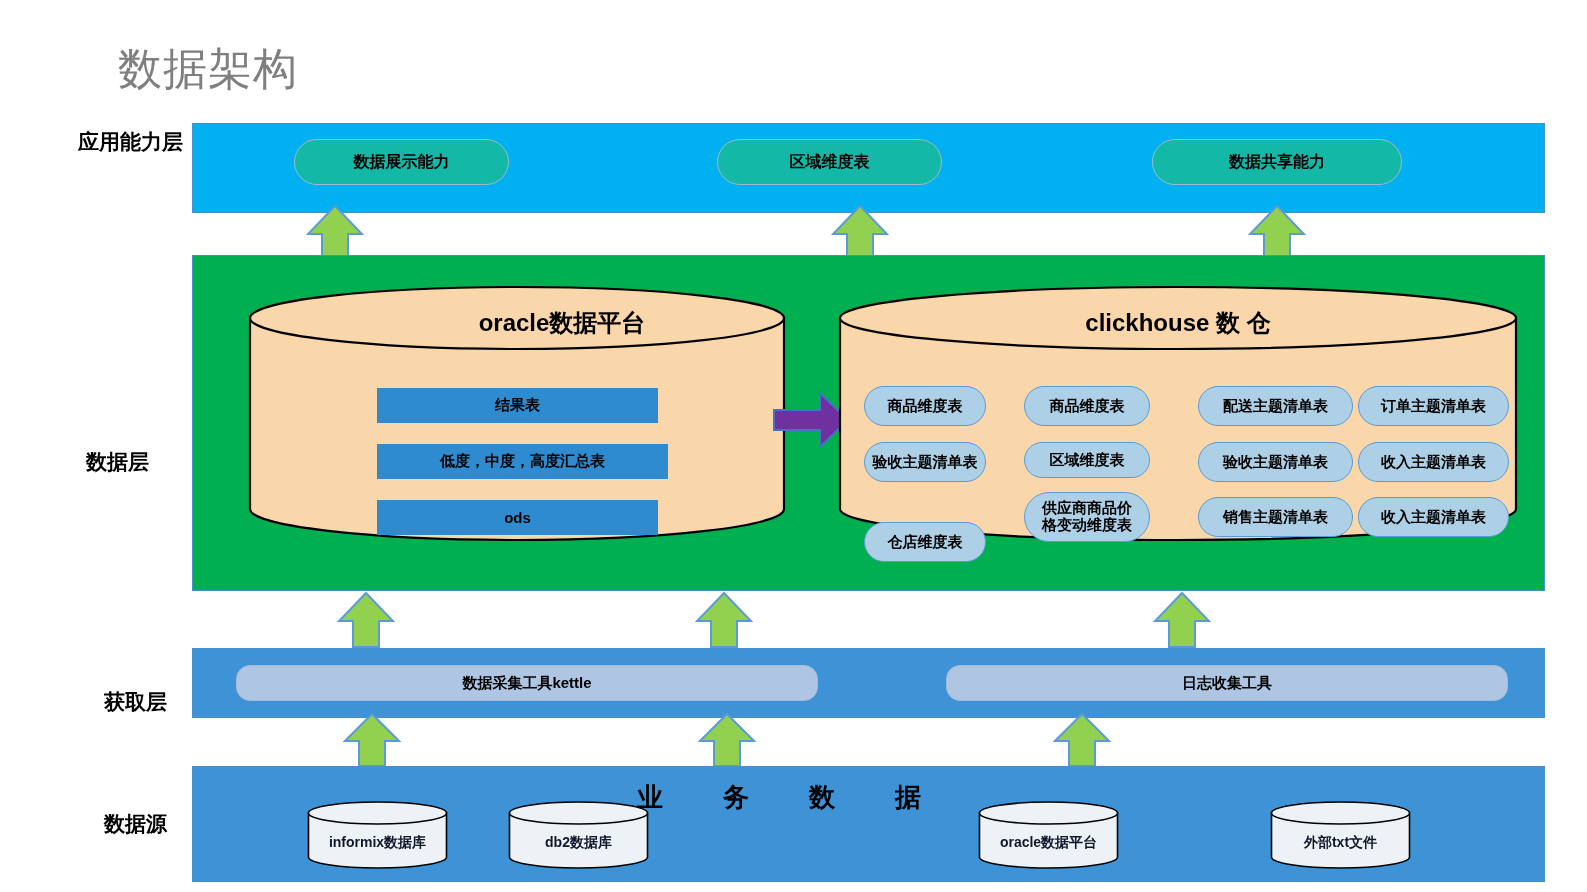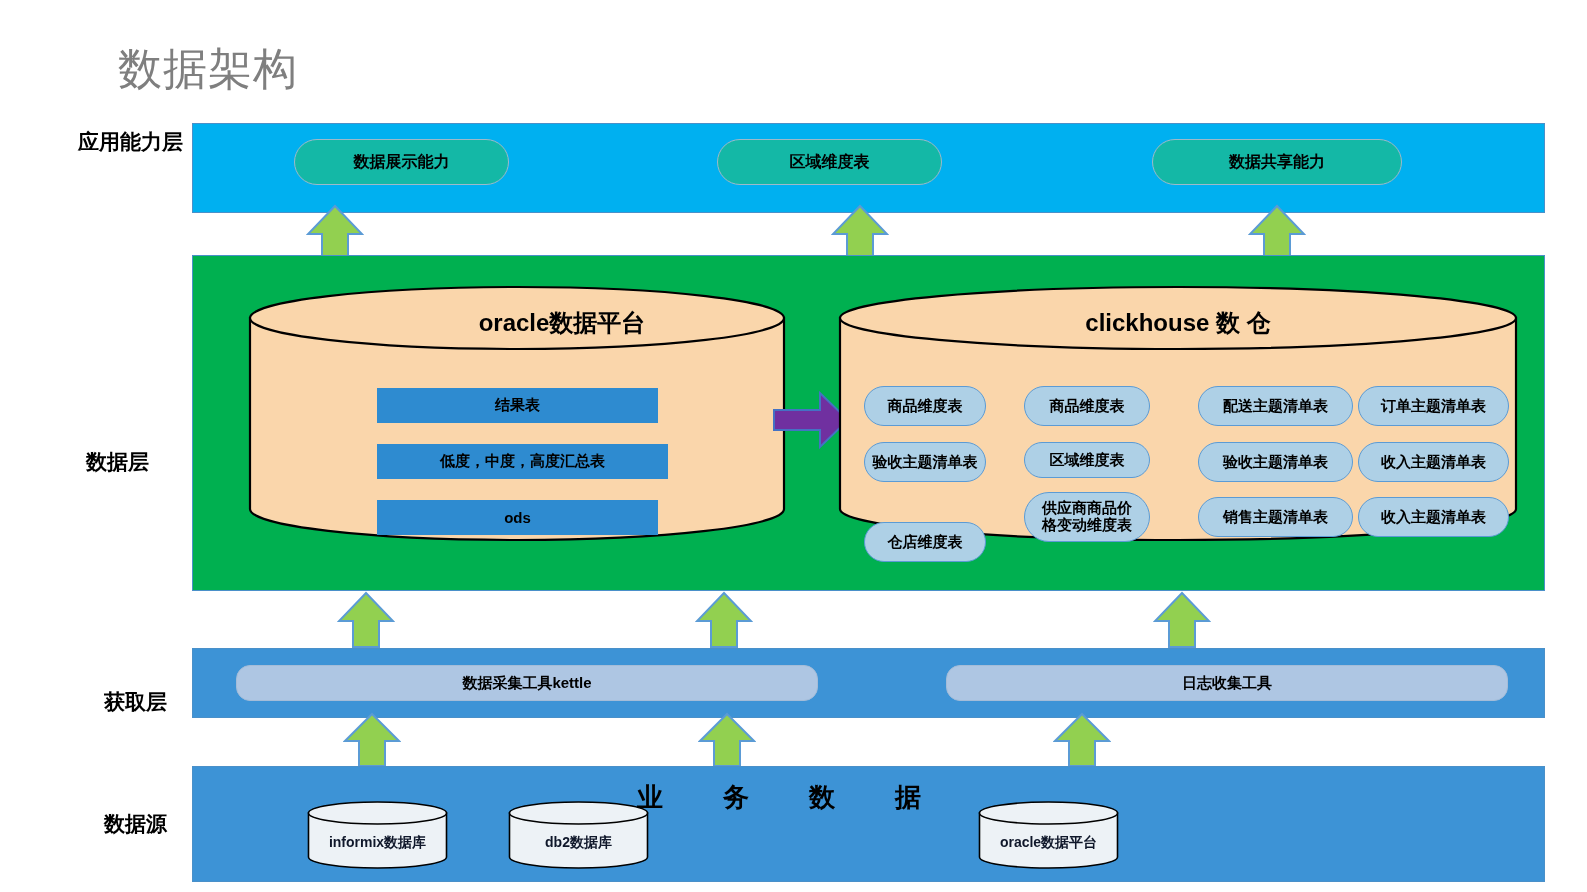--- a/index.html
+++ b/index.html
@@ -263,14 +263,21 @@
   </div>
 
   <div class="small-cyl" style="left:978px;top:801px;width:141px;height:68px;">
     <svg width="141" height="68" viewBox="0 0 141 68">
       <path d="M1.5,12 L1.5,56 A69,11 0 0 0 139.5,56 L139.5,12 Z" fill="#edf2f6" stroke="#000000" stroke-width="1.6"></path>
       <ellipse cx="70.5" cy="12" rx="69" ry="11" fill="#edf2f6" stroke="#000000" stroke-width="1.6"></ellipse>
     </svg>
     <div class="small-cyl-label" style="top:33px;">oracle数据平台</div>
   </div>
 
+  <div class="small-cyl" style="left:1270px;top:801px;width:141px;height:68px;">
+    <svg width="141" height="68" viewBox="0 0 141 68">
+      <path d="M1.5,12 L1.5,56 A69,11 0 0 0 139.5,56 L139.5,12 Z" fill="#edf2f6" stroke="#000000" stroke-width="1.6"></path>
+      <ellipse cx="70.5" cy="12" rx="69" ry="11" fill="#edf2f6" stroke="#000000" stroke-width="1.6"></ellipse>
+    </svg>
+    <div class="small-cyl-label" style="top:33px;">外部txt文件</div>
+  </div>
 
 </div>
 
 </body></html>

